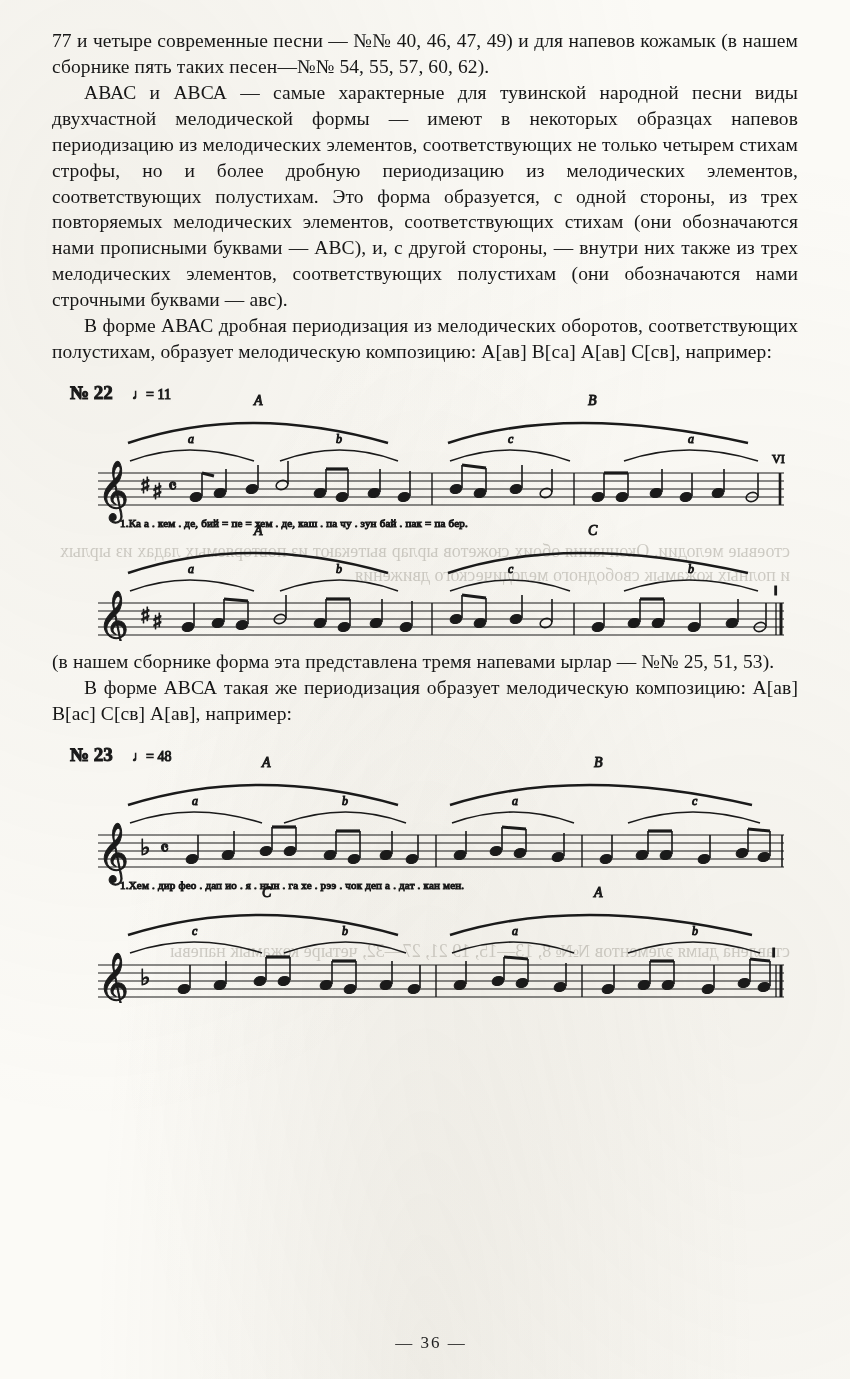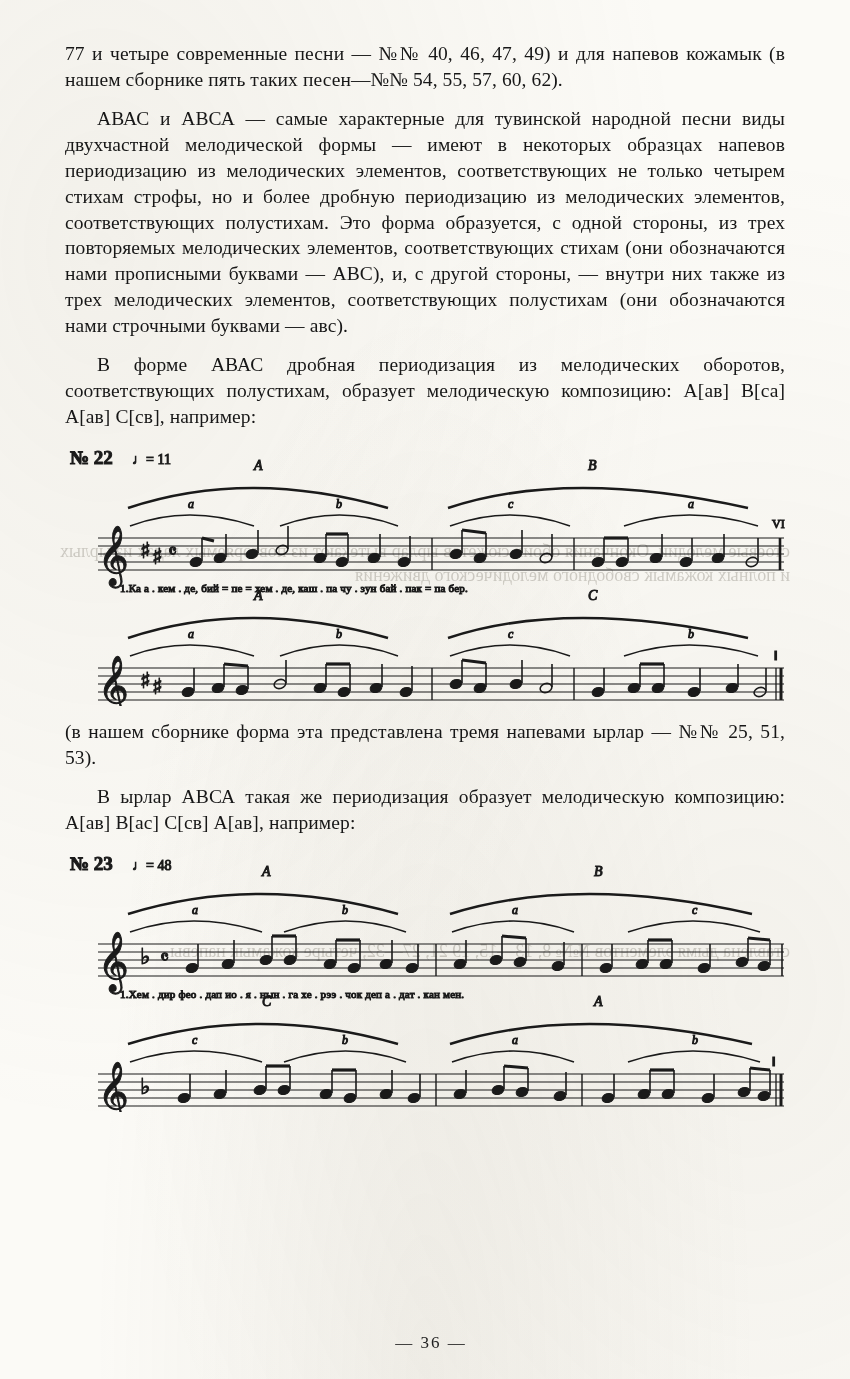--- a/index.html
+++ b/index.html
@@ -32,21 +32,21 @@
       radial-gradient(ellipse at 12% 18%, rgba(170,160,140,0.10), rgba(255,255,255,0) 55%),
       radial-gradient(ellipse at 88% 72%, rgba(170,160,140,0.09), rgba(255,255,255,0) 60%),
       radial-gradient(ellipse at 50% 100%, rgba(150,140,120,0.10), rgba(255,255,255,0) 55%);
     mix-blend-mode: multiply;
   }
   .content {
     position: relative;
     z-index: 2;
   }
   p.para {
-    margin: 13px;
+    margin: 0;
     font-size: 19.5px;
     line-height: 1.33;
     text-align: justify;
     text-indent: 32px;
     letter-spacing: 0.1px;
     color: #171717;
   }
   p.para.noindent { text-indent: 0; }
   p.first { text-indent: 0; }
 
@@ -262,21 +262,21 @@
             <line x1="713" y1="222" x2="713" y2="254" stroke-width="3"></line>
           </g>
           <text x="706" y="214" font-size="12">‖</text>
 
           <text x="56" y="276" class="lyric" font-size="11">Кай   гам . мык . тыг     чур . гу . вус . тун    кам . га . ла . ныр     ку . жу = даа   бар.</text>
         </g>
       </svg>
     </div>
 
     <p class="para noindent">(в нашем сборнике форма эта представлена тремя напевами ырлар — №№ 25, 51, 53).</p>
-    <p class="para">В ырлар АВСА такая же периодизация образует мелодическую композицию: А[ав] В[ас] С[св] А[ав], например:</p>
+    <p class="para">В форме АВСА такая же периодизация образует мелодическую композицию: А[ав] В[ас] С[св] А[ав], например:</p>
 
     <div class="music-block">
       <svg class="score" viewBox="0 0 746 260" width="746" height="260" xmlns="http://www.w3.org/2000/svg">
         <g stroke="#1a1a1a" fill="#1a1a1a" font-family="Liberation Serif, serif">
 
           <text x="2" y="18" font-size="19" font-weight="bold">№ 23</text>
           <text x="64" y="18" font-size="14">♩= 48</text>
 
           <path d="M60,62 Q190,22 330,62" fill="none" stroke-width="2.6"></path>
           <path d="M382,62 Q510,22 684,62" fill="none" stroke-width="2.6"></path>

